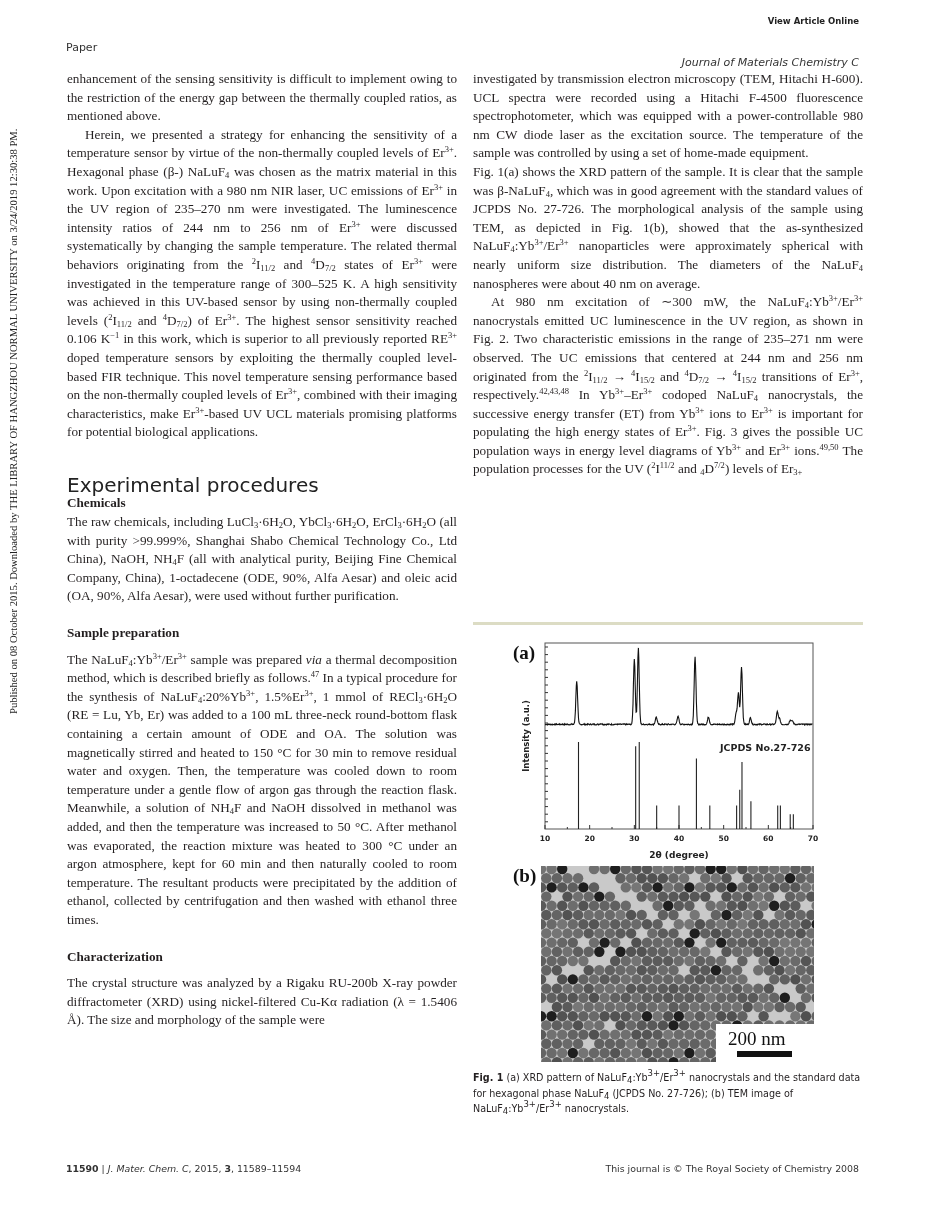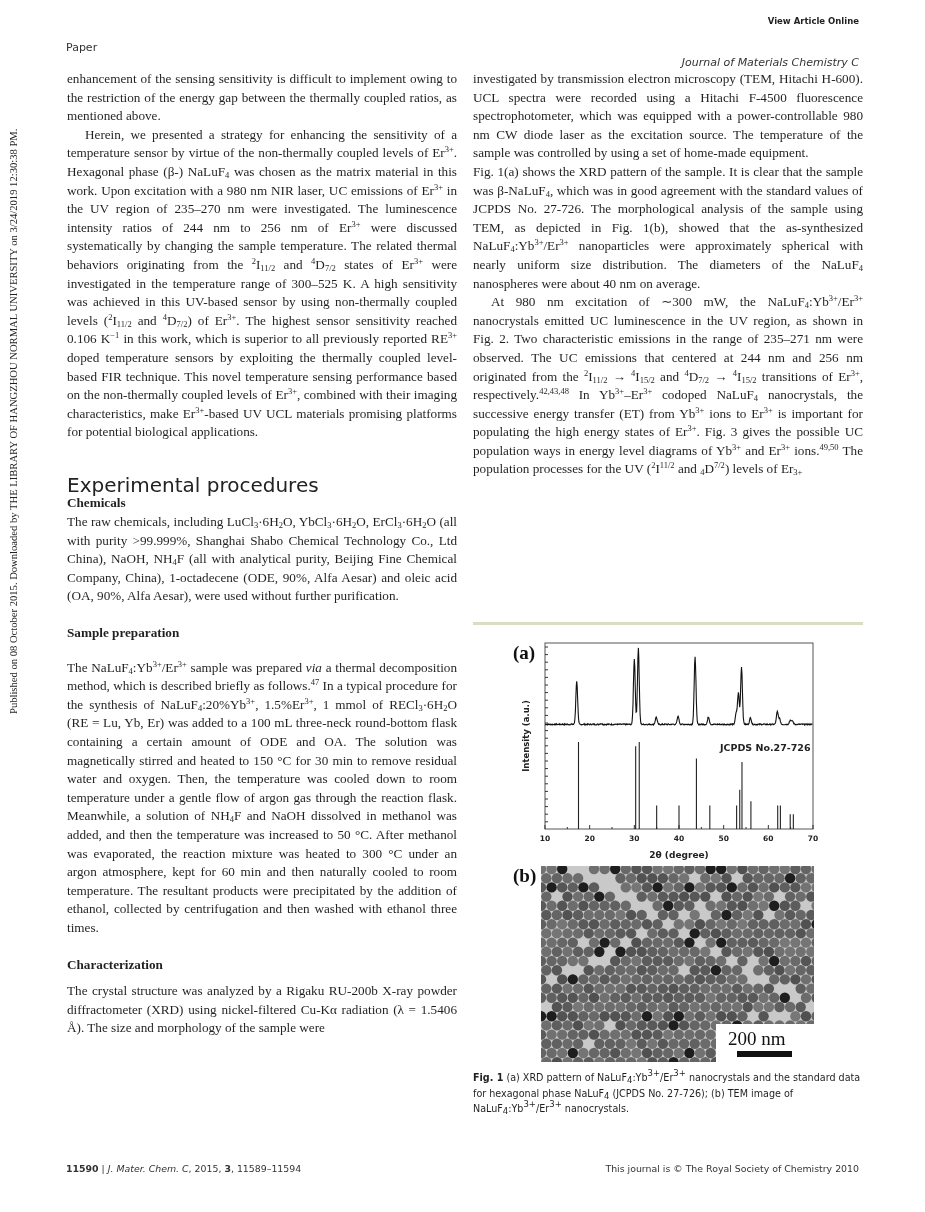--- a/index.html
+++ b/index.html
@@ -56,21 +56,21 @@
 </div>
 
 <div id="col-left" class="col">
   <p>enhancement of the sensing sensitivity is difficult to implement owing to the restriction of the energy gap between the thermally coupled ratios, as mentioned above.</p>
   <p class="ind rich"><span>Herein, we presented a strategy for enhancing the sensitivity of a temperature sensor by virtue of the non-thermally coupled levels of Er</span><sup>3+</sup><span>. Hexagonal phase (β-) NaLuF</span><sub>4</sub><span> was chosen as the matrix material in this work. Upon excitation with a 980 nm NIR laser, UC emissions of Er</span><sup>3+</sup><span> in the UV region of 235–270 nm were investigated. The luminescence intensity ratios of 244 nm to 256 nm of Er</span><sup>3+</sup><span> were discussed systematically by changing the sample temperature. The related thermal behaviors originating from the </span><sup>2</sup><span>I</span><sub>11/2</sub><span> and </span><sup>4</sup><span>D</span><sub>7/2</sub><span> states of Er</span><sup>3+</sup><span> were investigated in the temperature range of 300–525 K. A high sensitivity was achieved in this UV-based sensor by using non-thermally coupled levels (</span><sup>2</sup><span>I</span><sub>11/2</sub><span> and </span><sup>4</sup><span>D</span><sub>7/2</sub><span>) of Er</span><sup>3+</sup><span>. The highest sensor sensitivity reached 0.106 K</span><sup>−1</sup><span> in this work, which is superior to all previously reported RE</span><sup>3+</sup><span> doped temperature sensors by exploiting the thermally coupled level-based FIR technique. This novel temperature sensing performance based on the non-thermally coupled levels of Er</span><sup>3+</sup><span>, combined with their imaging characteristics, make Er</span><sup>3+</sup><span>-based UV UCL materials promising platforms for potential biological applications.</span></p>
 
   <h2 style="margin-top:34px;margin-bottom:0;">Experimental procedures</h2>
   <h3 style="">Chemicals</h3>
   <p class="rich"><span>The raw chemicals, including LuCl</span><sub>3</sub><span>·6H</span><sub>2</sub><span>O, YbCl</span><sub>3</sub><span>·6H</span><sub>2</sub><span>O, ErCl</span><sub>3</sub><span>·6H</span><sub>2</sub><span>O (all with purity &gt;99.999%, Shanghai Shabo Chemical Technology Co., Ltd China), NaOH, NH</span><sub>4</sub><span>F (all with analytical purity, Beijing Fine Chemical Company, China), 1-octadecene (ODE, 90%, Alfa Aesar) and oleic acid (OA, 90%, Alfa Aesar), were used without further purification.</span></p>
 
-  <h3 style="margin-top:18px;margin-bottom:16px;">Sample preparation</h3>
+  <h3 style="margin-top:18px;margin-bottom:8px;">Sample preparation</h3>
   <p class="rich"><span>The NaLuF</span><sub>4</sub><span>:Yb</span><sup>3+</sup><span>/Er</span><sup>3+</sup><span> sample was prepared </span><i>via</i><span> a thermal decomposition method, which is described briefly as follows.</span><sup>47</sup><span> In a typical procedure for the synthesis of NaLuF</span><sub>4</sub><span>:20%Yb</span><sup>3+</sup><span>, 1.5%Er</span><sup>3+</sup><span>, 1 mmol of RECl</span><sub>3</sub><span>·6H</span><sub>2</sub><span>O (RE = Lu, Yb, Er) was added to a 100 mL three-neck round-bottom flask containing a certain amount of ODE and OA. The solution was magnetically stirred and heated to 150 °C for 30 min to remove residual water and oxygen. Then, the temperature was cooled down to room temperature under a gentle flow of argon gas through the reaction flask. Meanwhile, a solution of NH</span><sub>4</sub><span>F and NaOH dissolved in methanol was added, and then the temperature was increased to 50 °C. After methanol was evaporated, the reaction mixture was heated to 300 °C under an argon atmosphere, kept for 60 min and then naturally cooled to room temperature. The resultant products were precipitated by the addition of ethanol, collected by centrifugation and then washed with ethanol three times.</span></p>
 
   <h3 style="margin-top:18px;margin-bottom:8px;">Characterization</h3>
   <p>The crystal structure was analyzed by a Rigaku RU-200b X-ray powder diffractometer (XRD) using nickel-filtered Cu-Kα radiation (λ = 1.5406 Å). The size and morphology of the sample were</p>
 </div>
 
 <div id="col-right" class="col">
   <p>investigated by transmission electron microscopy (TEM, Hitachi H-600). UCL spectra were recorded using a Hitachi F-4500 fluorescence spectrophotometer, which was equipped with a power-controllable 980 nm CW diode laser as the excitation source. The temperature of the sample was controlled by using a set of home-made equipment.</p>
   <p class="rich"><span>Fig. 1(a) shows the XRD pattern of the sample. It is clear that the sample was β-NaLuF</span><sub>4</sub><span>, which was in good agreement with the standard values of JCPDS No. 27-726. The morphological analysis of the sample using TEM, as depicted in Fig. 1(b), showed that the as-synthesized NaLuF</span><sub>4</sub><span>:Yb</span><sup>3+</sup><span>/Er</span><sup>3+</sup><span> nanoparticles were approximately spherical with nearly uniform size distribution. The diameters of the NaLuF</span><sub>4</sub><span> nanospheres were about 40 nm on average.</span></p>
   <p class="ind rich"><span>At 980 nm excitation of ∼300 mW, the NaLuF</span><sub>4</sub><span>:Yb</span><sup>3+</sup><span>/Er</span><sup>3+</sup><span> nanocrystals emitted UC luminescence in the UV region, as shown in Fig. 2. Two characteristic emissions in the range of 235–271 nm were observed. The UC emissions that centered at 244 nm and 256 nm originated from the </span><sup>2</sup><span>I</span><sub>11/2</sub><span> → </span><sup>4</sup><span>I</span><sub>15/2</sub><span> and </span><sup>4</sup><span>D</span><sub>7/2</sub><span> → </span><sup>4</sup><span>I</span><sub>15/2</sub><span> transitions of Er</span><sup>3+</sup><span>, respectively.</span><sup>42,43,48</sup><span> In Yb</span><sup>3+</sup><span>–Er</span><sup>3+</sup><span> codoped NaLuF</span><sub>4</sub><span> nanocrystals, the successive energy transfer (ET) from Yb</span><sup>3+</sup><span> ions to Er</span><sup>3+</sup><span> is important for populating the high energy states of Er</span><sup>3+</sup><span>. Fig. 3 gives the possible UC population ways in energy level diagrams of Yb</span><sup>3+</sup><span> and Er</span><sup>3+</sup><span> ions.</span><sup>49,50</sup><span> The population processes for the UV (</span><sup>2</sup><span>I</span><sup>11/2</sup><span> and </span><sub>4</sub><span>D</span><sup>7/2</sup><span>) levels of Er</span><sub>3+</sub></p>
@@ -708,13 +708,13 @@
   </div>
 </div>
 
 <div id="caption">
   <b>Fig. 1</b><span class="rich"><span>  (a) XRD pattern of NaLuF</span><sub>4</sub><span>:Yb</span><sup>3+</sup><span>/Er</span><sup>3+</sup><span> nanocrystals and the standard data for hexagonal phase NaLuF</span><sub>4</sub><span> (JCPDS No. 27-726); (b) TEM image of NaLuF</span><sub>4</sub><span>:Yb</span><sup>3+</sup><span>/Er</span><sup>3+</sup><span> nanocrystals.</span></span>
 </div>
 
 <div id="footer-left">
   <span class="bd">11590</span> | <span class="it">J. Mater. Chem. C</span><span>, 2015, </span><span class="bd">3</span><span>, 11589–11594</span>
 </div>
-<div id="footer-right">This journal is © The Royal Society of Chemistry 2010</div>
+<div id="footer-right">This journal is © The Royal Society of Chemistry 2008</div>
 
 </body></html>

